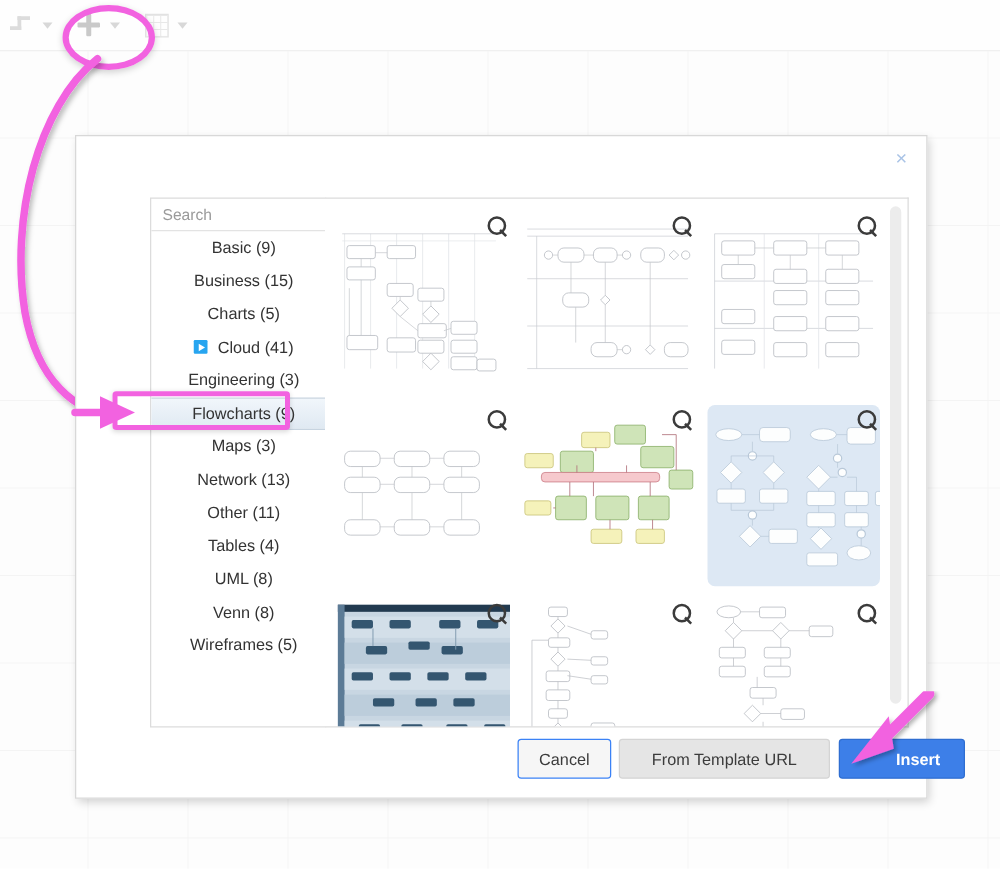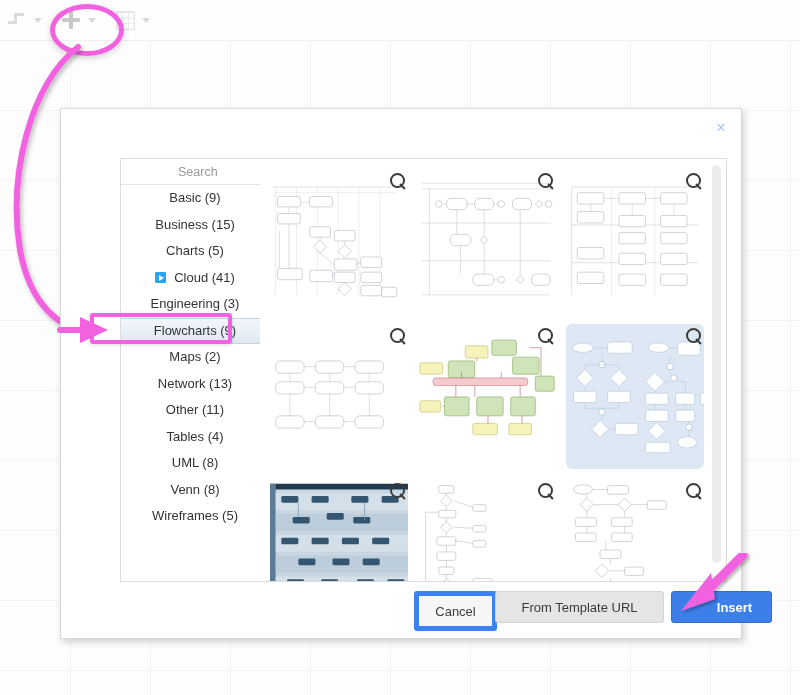--- a/index.html
+++ b/index.html
@@ -70,21 +70,21 @@
   #cat-panel{
     position:absolute;left:59px;top:49px;width:139px;height:422px;
     background:#ffffff;border:1px solid #dcdcdc;overflow:hidden;
   }
   #search-row{
     height:26px;border-bottom:1px solid #e3e3e3;display:flex;align-items:center;
     padding:0 6px 0 9px;box-sizing:border-box;
   }
   #search-input{
     border:0;outline:0;flex:1;font-size:12.5px;color:#4a4a4a;
-    font-family:"Liberation Sans", sans-serif;background:transparent;padding:0;margin-left:48px;
+    font-family:"Liberation Sans", sans-serif;background:transparent;padding:0;
   }
   #search-input::placeholder{color:#9a9a9a;}
 
   .cat-item{
     height:26.5px;line-height:26.5px;padding-left:9px;font-size:13px;color:#333;
     white-space:nowrap;overflow:hidden;display:flex;align-items:center;cursor:pointer;justify-content:center;
   }
   .cat-item.selected{
     background:linear-gradient(to bottom,#f1f6fb,#dfe9f2);
     border-top:1px solid #c7d4e0;border-bottom:1px solid #c7d4e0;
@@ -129,21 +129,21 @@
     position:absolute;right:3px;top:4px;width:13px;height:414px;background:#ffffff;
   }
   #tpl-scroll .thumb{position:absolute;left:2px;top:2px;width:9px;height:398px;background:#ececec;border-radius:5px;}
 
   
   #footer{position:absolute;left:0;bottom:0;width:680px;height:58px;}
   .btn{
     position:absolute;top:11px;height:30px;border-radius:3px;font-size:13px;
     font-family:"Liberation Sans", sans-serif;display:flex;align-items:center;justify-content:center;cursor:pointer;
   }
-  #btn-cancel{left:353px;width:73px;background:#f6f6f6;border:5px solid #3b82f6;color:#3b3b3b;}
+  #btn-cancel{left:353px;width:73px;background:#f6f6f6;border:1px solid #3b82f6;color:#3b3b3b;}
   #btn-url{left:434px;width:167px;background:#e5e5e5;border:1px solid #d4d4d4;color:#3b3b3b;}
   #btn-insert{left:610px;width:73px;background:#3d7fe8;border:1px solid #2f6ed1;color:#ffffff;font-weight:bold;padding-left:26px;}
 
   #insert-arrow{position:absolute;left:675px;top:553px;width:80px;height:62px;pointer-events:none;}
 </style>
 </head>
 <body>
 
 <div id="canvas"></div>
 <div id="canvas-topbar"></div>
@@ -213,21 +213,21 @@
           <span class="expand-ico"></span>
           <span>Cloud (41)</span>
         </div>
         <div class="cat-item">
           <span>Engineering (3)</span>
         </div>
         <div class="cat-item selected">
           <span>Flowcharts (9)</span>
         </div>
         <div class="cat-item">
-          <span>Maps (2)</span>
+          <span>Maps (3)</span>
         </div>
         <div class="cat-item">
           <span>Network (13)</span>
         </div>
         <div class="cat-item">
           <span>Other (11)</span>
         </div>
         <div class="cat-item">
           <span>Tables (4)</span>
         </div>

